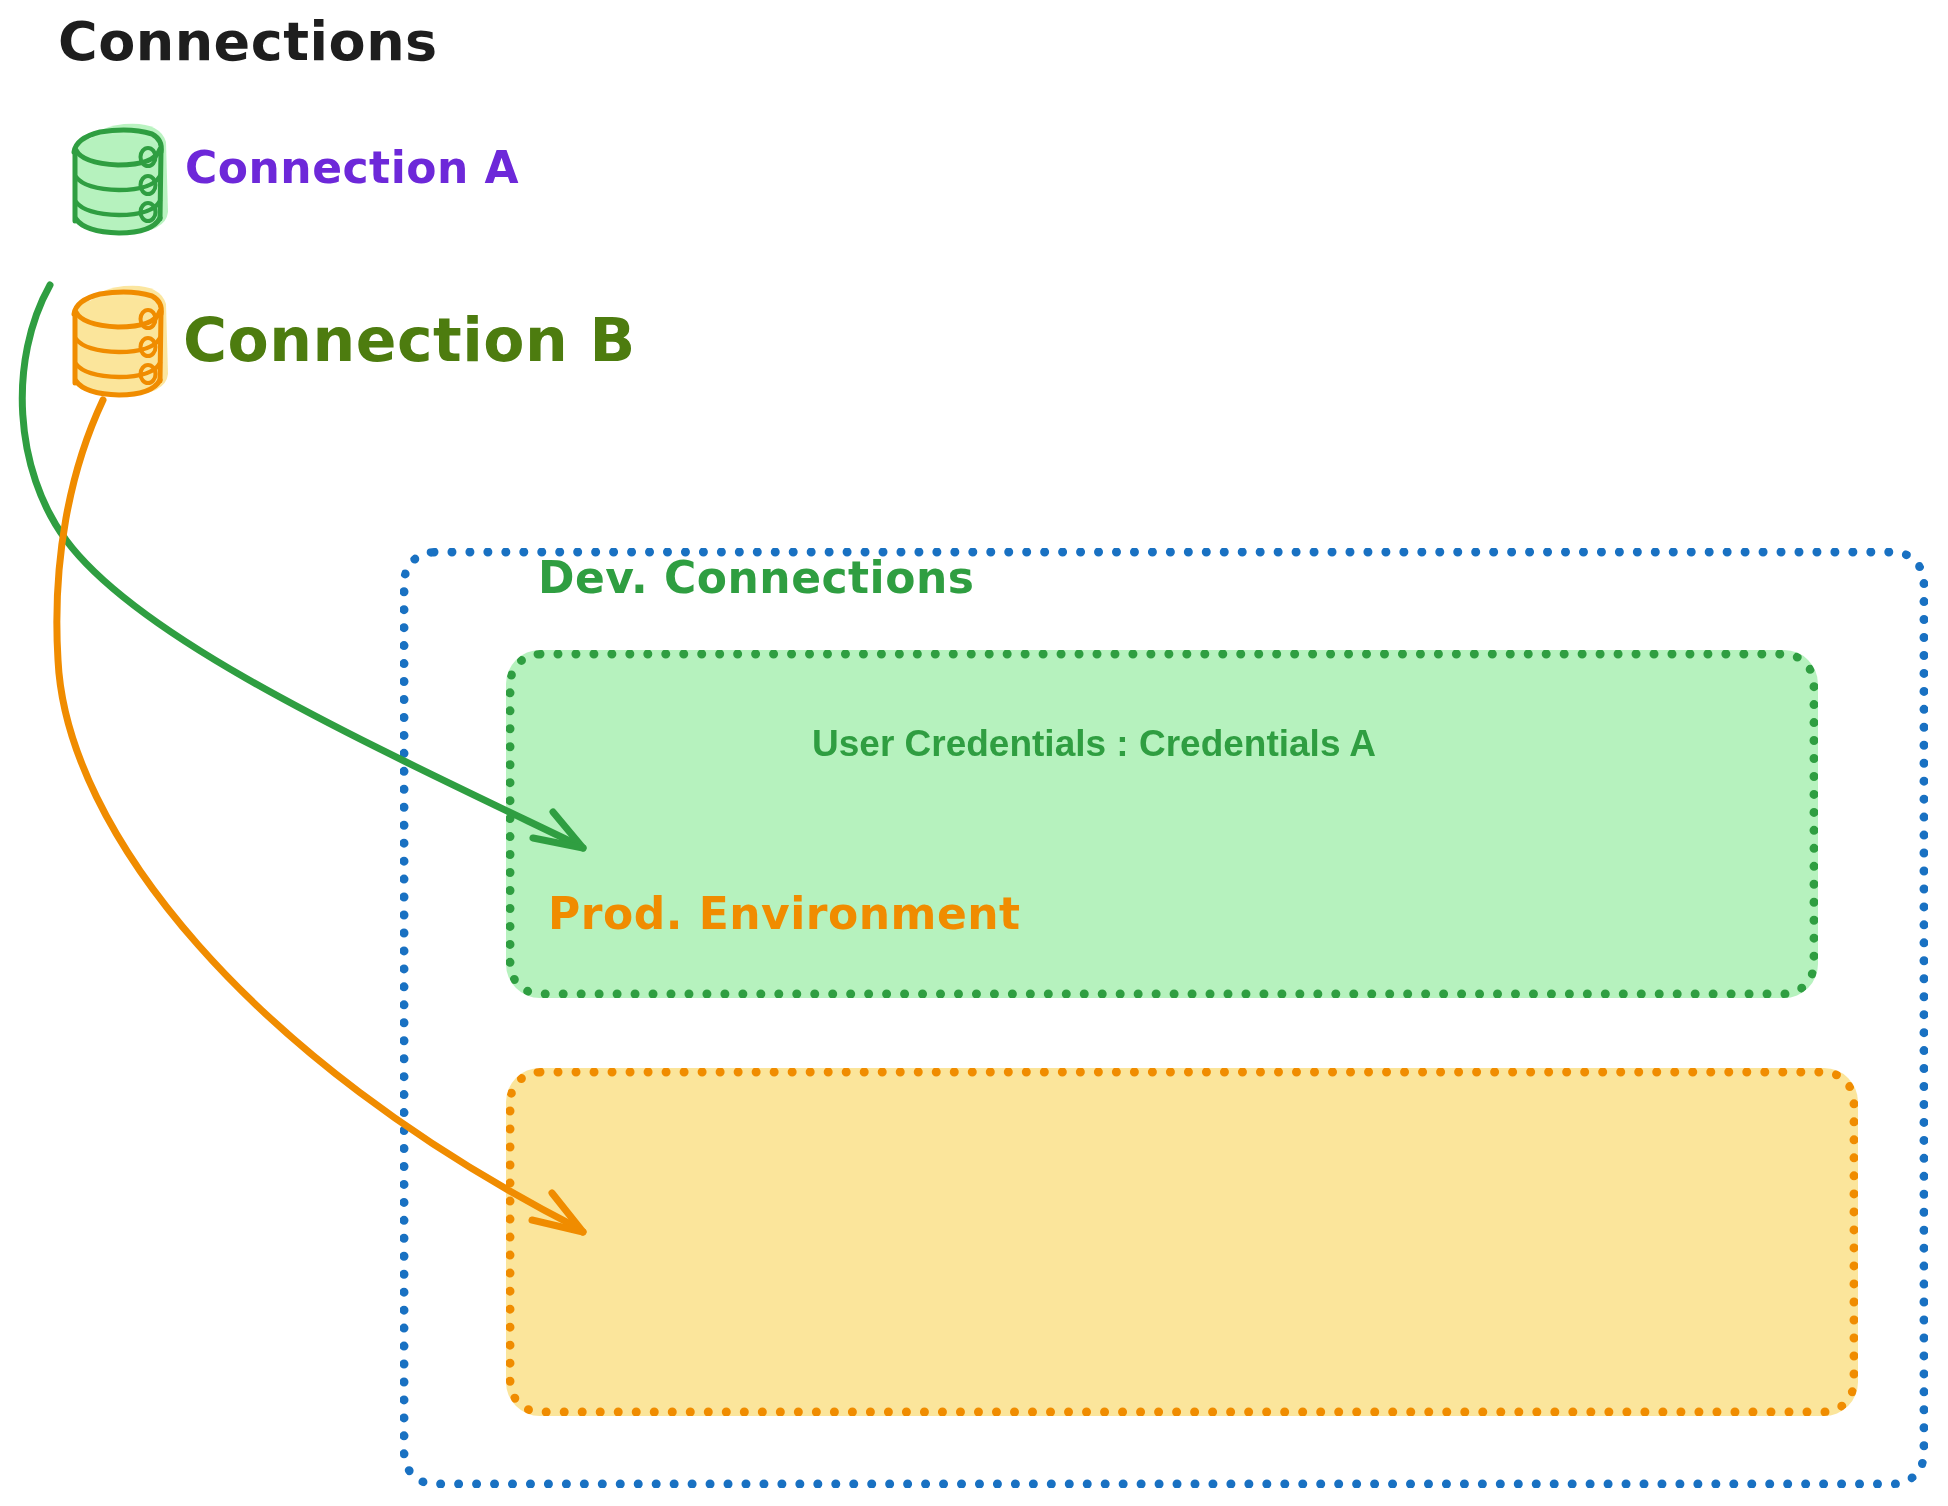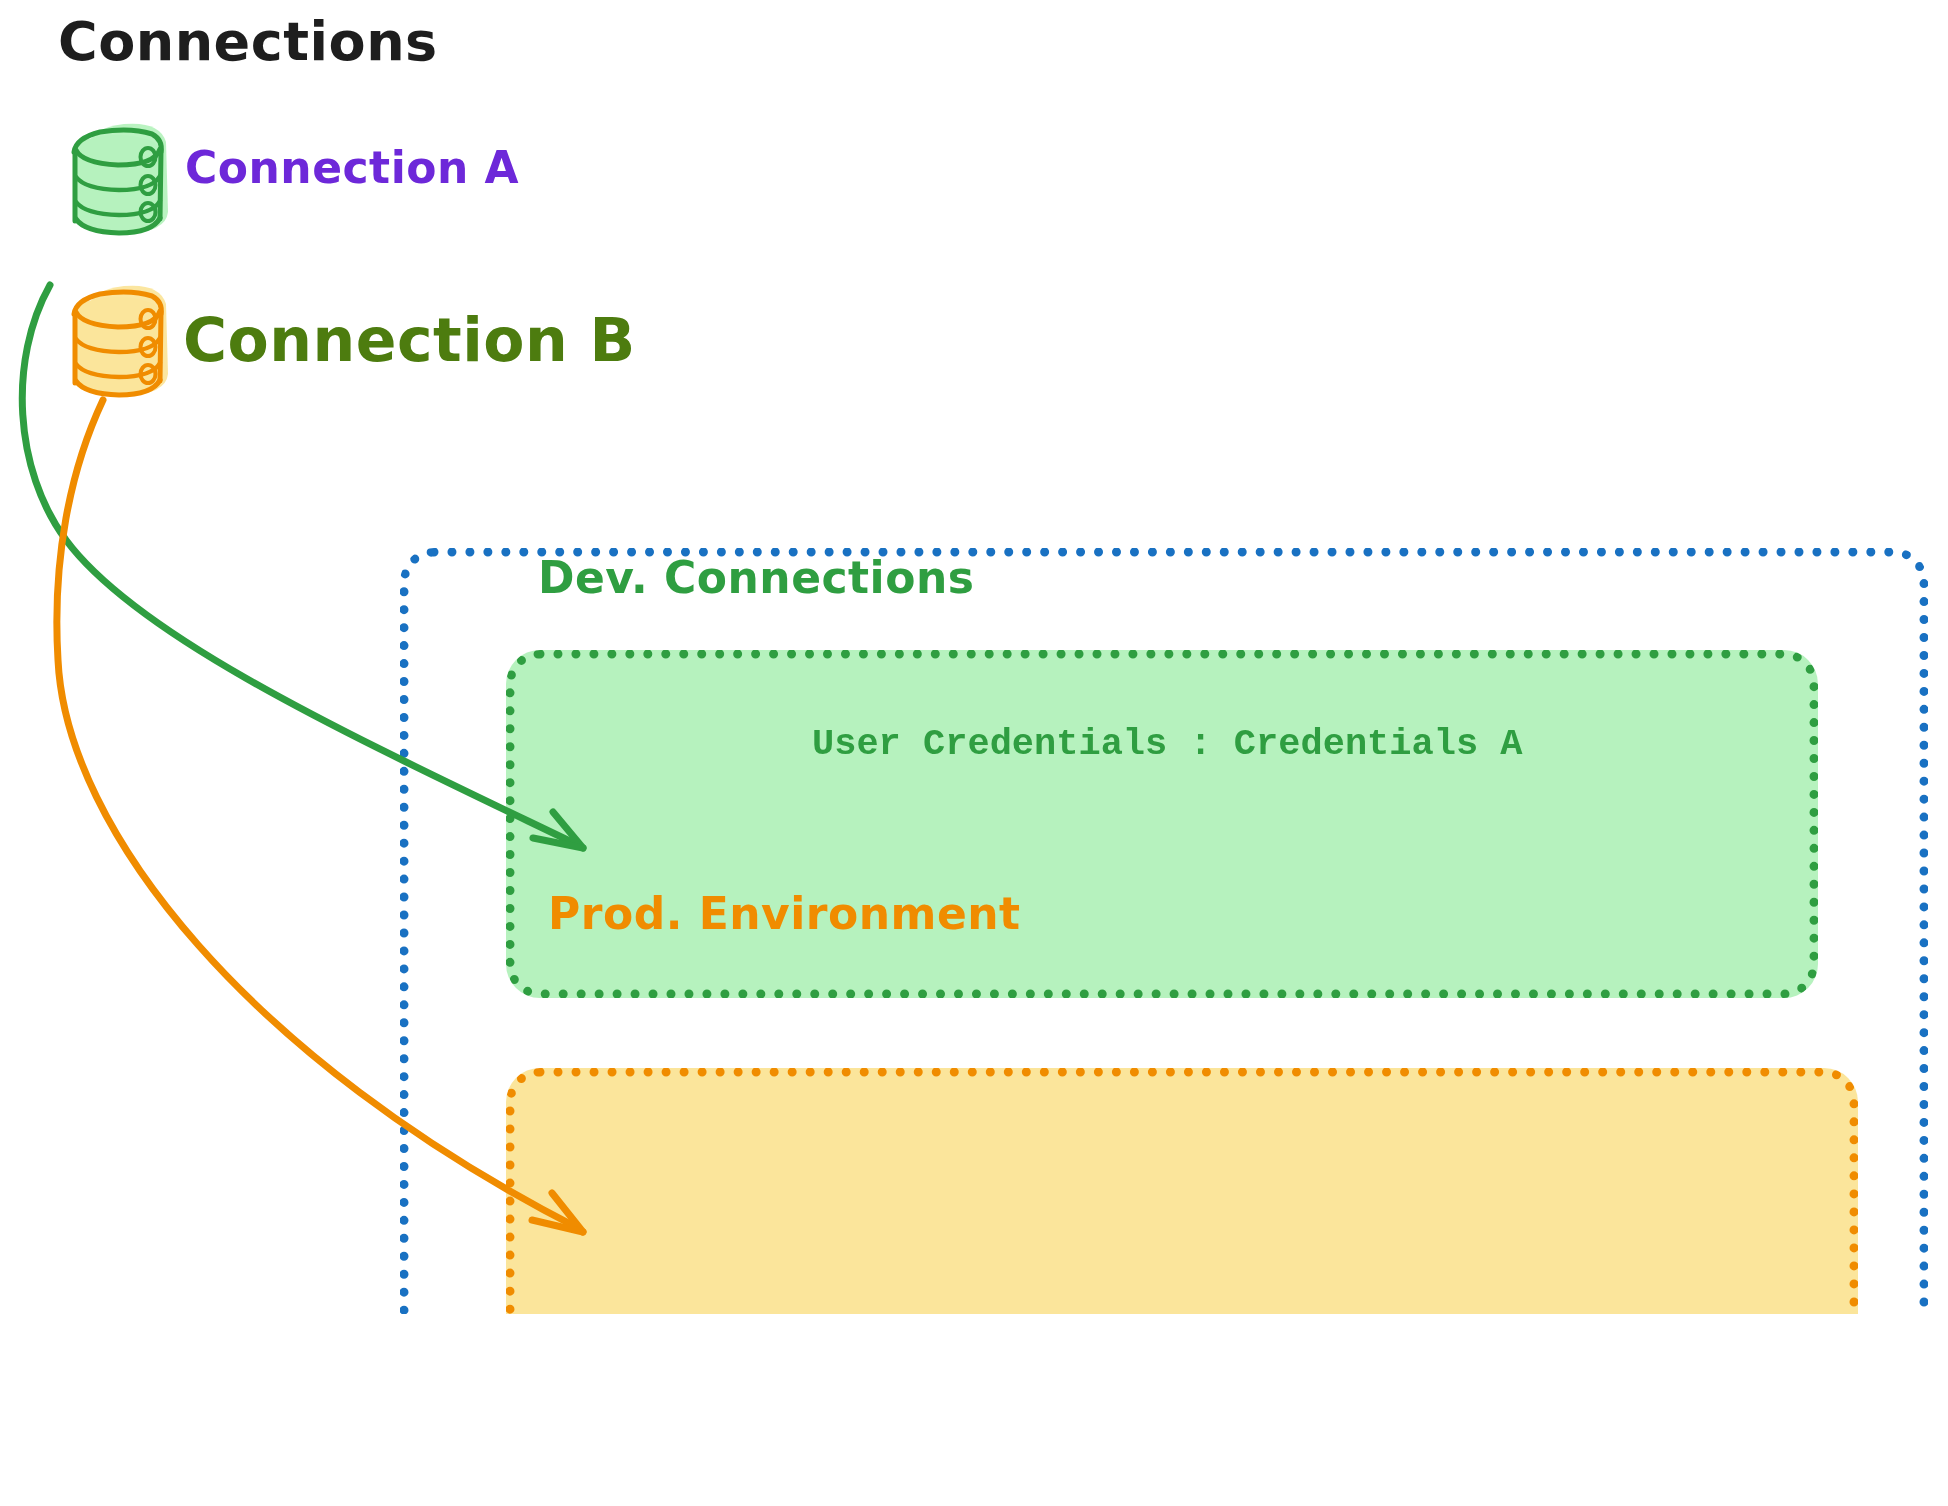--- a/index.html
+++ b/index.html
@@ -6,39 +6,39 @@
     margin: 0;
     padding: 0;
     background: #ffffff;
   }
   body {
     font-family: "DejaVu Sans", sans-serif;
   }
   #canvas {
     position: relative;
     width: 1948px;
-    height: 1314px;
+    height: 1506px;
     background: #ffffff;
     overflow: hidden;
   }
   .svg-layer {
     position: absolute;
     top: 0;
     left: 0;
     width: 1948px;
     height: 1506px;
   }
   
   .handwritten {
     font-family: "DejaVu Sans", sans-serif;
     font-weight: 700;
     letter-spacing: 0.5px;
   }
   .mono {
-    font-family: Liberation Mono, monospace;
+    font-family: Liberation Sans, sans-serif;
     font-weight: 700;
     letter-spacing: 0px;
   }
   .abs { position: absolute; white-space: nowrap; }
 
   #title-connections {
     left: 58px;
     top: 10px;
     font-size: 54px;
     color: #1e1e1e;

